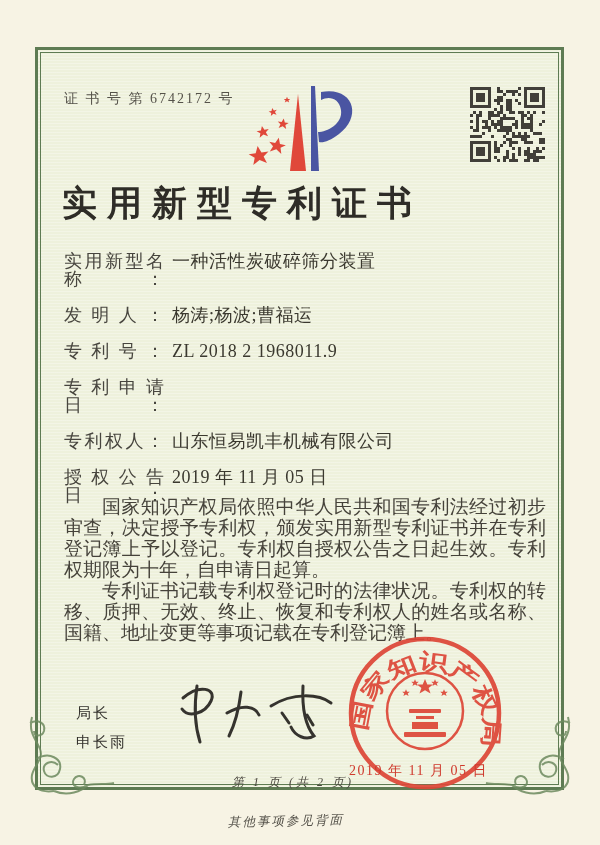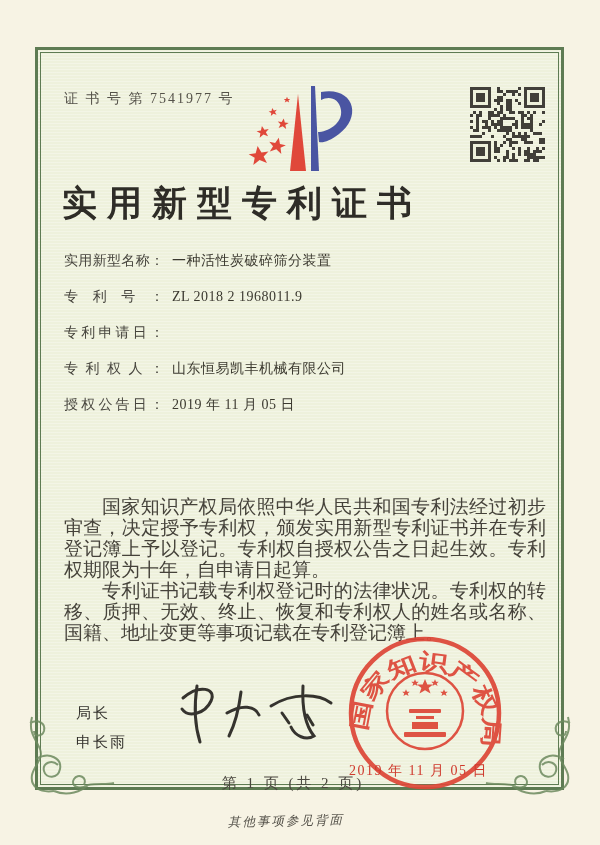--- a/index.html
+++ b/index.html
@@ -26,51 +26,51 @@
   .abs{position:absolute;}
   .certno{
     left:64px;top:90px;font-size:14px;letter-spacing:2px;color:var(--ink-light);
   }
   .logo{left:231px;top:80px;width:140px;height:100px;}
   .qr{left:470px;top:87px;width:75px;height:75px;}
   .title{
     left:0;top:180px;width:484px;text-align:center;
     font-size:35px;font-weight:bold;letter-spacing:10px;color:#2e2c27;
   }
-  .fields{left:64px;top:252px;width:482px;font-size:14px;}
+  .fields{left:64px;top:252px;width:482px;font-size:18px;}
   .frow{display:flex;margin-bottom:18px;line-height:18px;}
   .flabel{
     display:inline-block;width:100px;flex:0 0 100px;
     text-align:justify;text-align-last:justify;text-justify:inter-character;
     color:#47453e;
   }
   .fvalue{padding-left:8px;letter-spacing:.5px;color:#3b392f;}
   .authrow{display:flex;margin-bottom:0;line-height:18px;}
   .pair{display:flex;}
   .pair2{margin-left:42px;}
   .body-text{left:64px;top:496px;width:482px;font-size:19px;line-height:21px;color:#45423a;}
   .body-text p{text-indent:2em;text-align:justify;margin:0;}
   .issuer{left:76px;top:699px;font-size:15px;line-height:29px;letter-spacing:2px;color:#33312c;}
   .signature{left:165px;top:678px;width:185px;height:75px;}
   .seal{left:338px;top:633px;width:175px;height:175px;opacity:.92;}
   .seal-date{left:349px;top:762px;font-size:14px;color:#cf3a2d;letter-spacing:1.5px;}
-  .pageinfo{left:35px;top:774px;width:516px;text-align:center;font-size:15px;letter-spacing:3px;color:#4a473f;}
+  .pageinfo{left:35px;top:774px;width:516px;text-align:center;font-size:12px;letter-spacing:3px;color:#4a473f;font-style:italic;}
   .backnote{left:228px;top:813px;font-size:12.5px;font-style:italic;letter-spacing:2px;color:#55524a;transform:rotate(-1.2deg);}
   .flourish{width:92px;height:86px;}
   .flourish-left{left:26px;bottom:46px;}
   .flourish-right{right:26px;bottom:46px;transform:scaleX(-1);}
 </style>
 </head>
 <body>
 
 <div class="frame">
   <div class="frame-inner"></div>
 </div>
 
-<div class="abs certno">证 书 号 第 7541977 号</div>
+<div class="abs certno">证 书 号 第 6742172 号</div>
 
 <div class="abs logo">
   <svg width="140" height="100" viewBox="0 0 140 100">
     <defs>
       <path id="st" d="M0,-10 L2.9,-3.1 10,-3.1 4.5,1.2 6.9,8.1 0,4 -6.9,8.1 -4.5,1.2 -10,-3.1 -2.9,-3.1 Z"></path>
     </defs>
 
     <polygon points="67,14 59,91 75,91" fill="#e0483a"></polygon>
 
     <path d="M80,6 L84,6 L88,91 L80,91 Z" fill="#4a55a2"></path>
@@ -296,20 +296,24 @@
 </div>
 
 <div class="abs title">实用新型专利证书</div>
 
 <div class="abs fields">
   <div class="frow">
     <span class="flabel">实用新型名称：</span>
     <span class="fvalue">一种活性炭破碎筛分装置</span>
   </div>
   <div class="frow">
+    <span class="flabel">发明人：</span>
+    <span class="fvalue">杨涛;杨波;曹福运</span>
+  </div>
+  <div class="frow">
     <span class="flabel">专利号：</span>
     <span class="fvalue">ZL 2018 2 1968011.9</span>
   </div>
   <div class="frow">
     <span class="flabel">专利申请日：</span>
   </div>
   <div class="frow">
     <span class="flabel">专利权人：</span>
     <span class="fvalue">山东恒易凯丰机械有限公司</span>
   </div>

